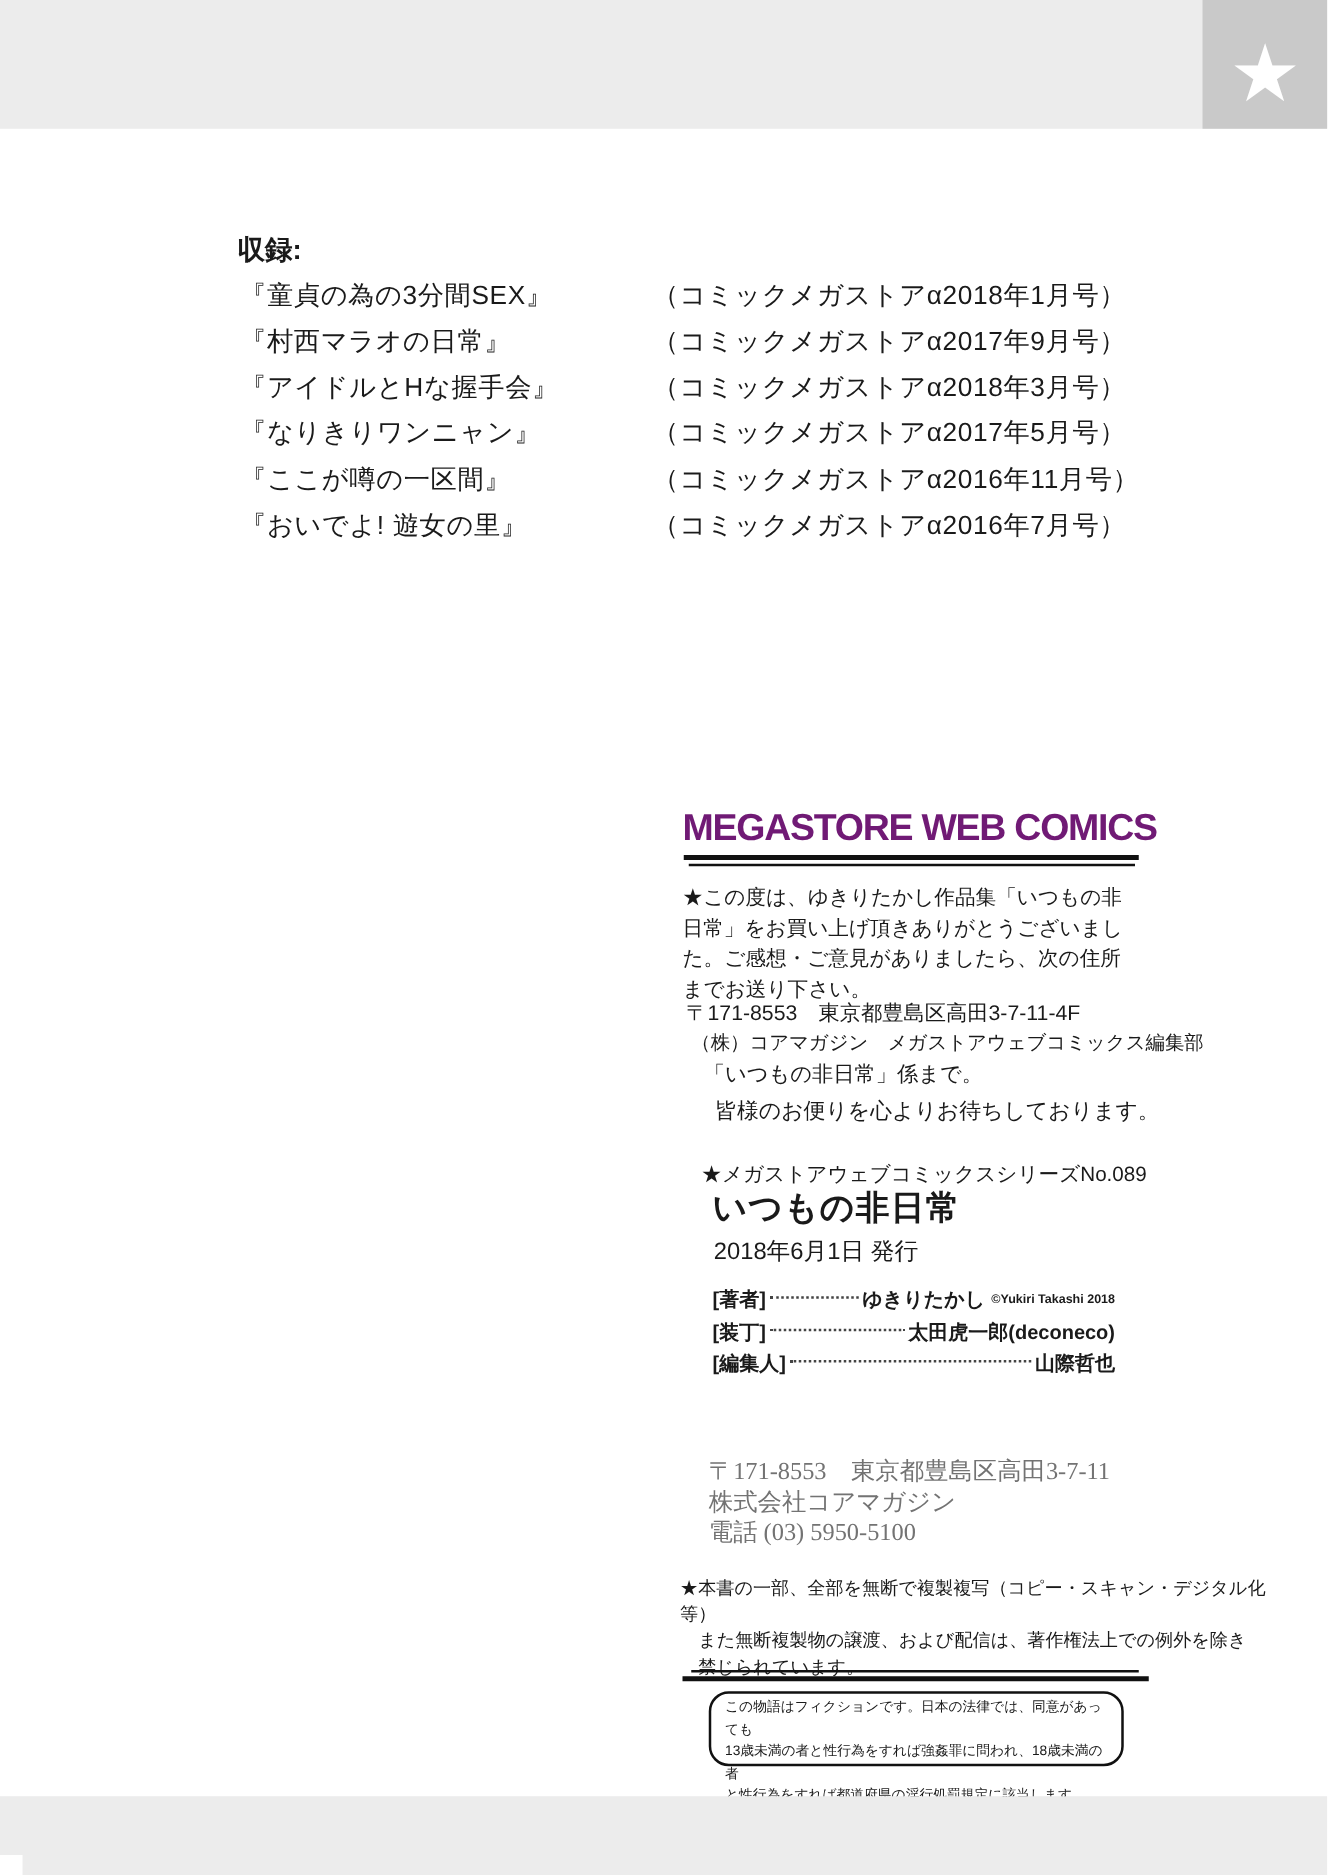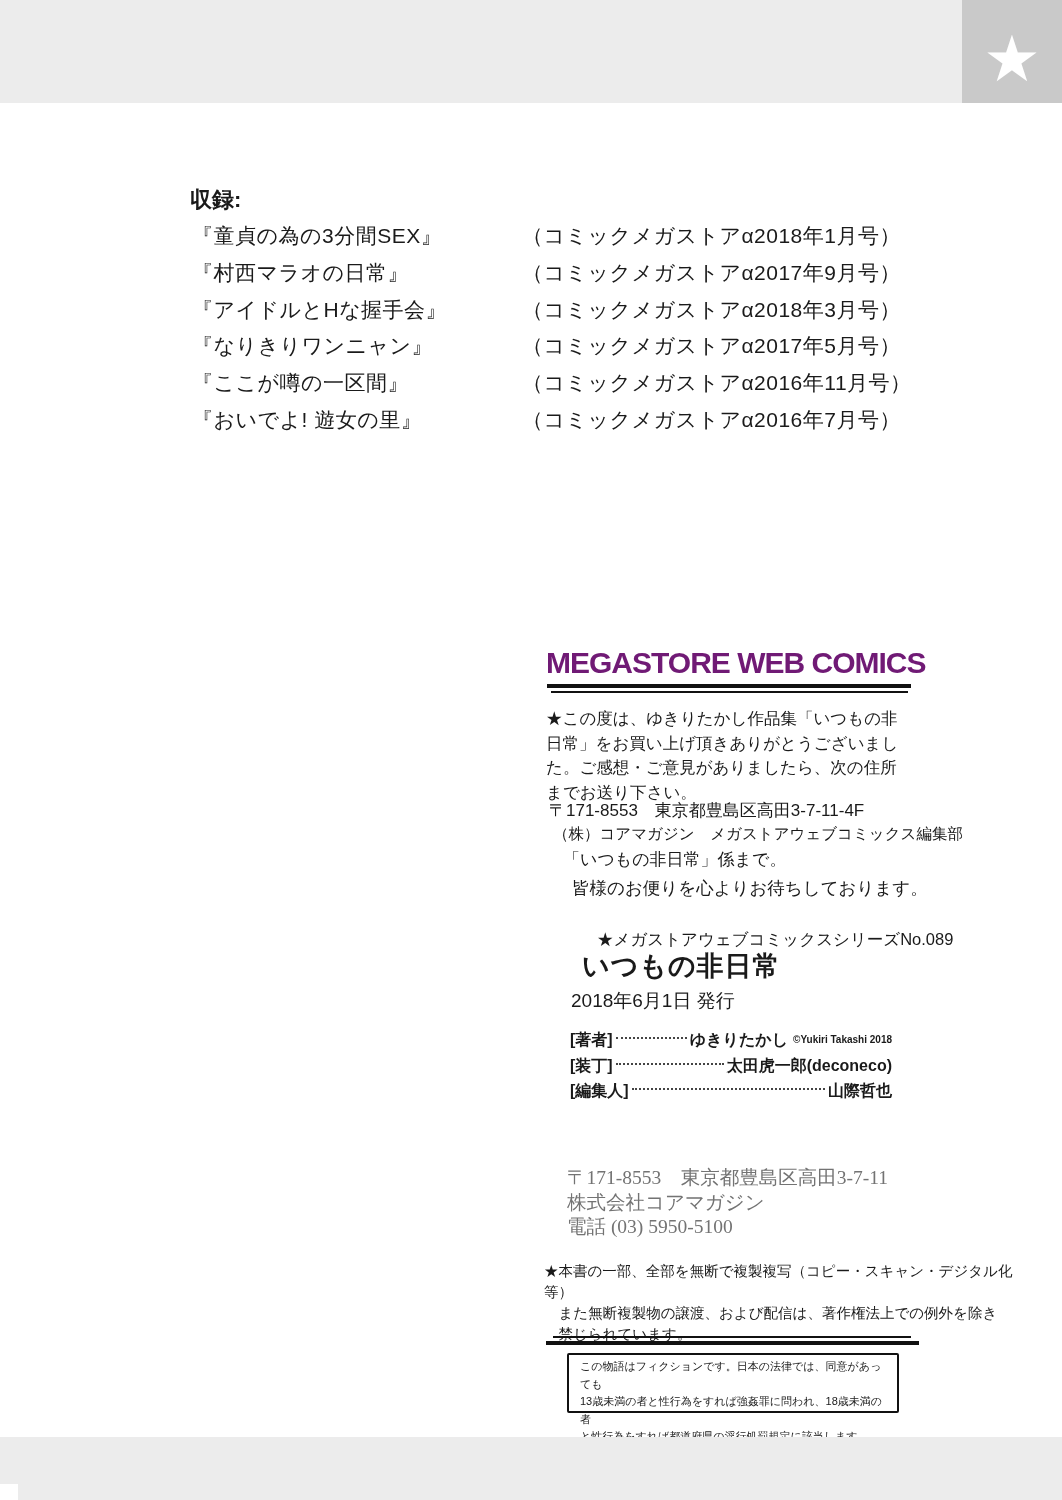--- a/index.html
+++ b/index.html
@@ -39,22 +39,22 @@
 
   .greeting{
     position:absolute;left:546px;top:706px;width:460px;
     font-size:16.5px;line-height:24.5px;white-space:pre-line;font-weight:500;
   }
   .addr1{position:absolute;left:549px;top:799px;font-size:17px;font-weight:500;white-space:nowrap;}
   .addr2{position:absolute;left:553px;top:824px;font-size:15.5px;font-weight:500;white-space:nowrap;}
   .addr3{position:absolute;left:563px;top:848px;font-size:17px;font-weight:500;white-space:nowrap;text-align:right;}
   .closing{position:absolute;left:572px;top:876px;font-size:17.5px;font-weight:500;white-space:nowrap;}
 
-  .series-line{position:absolute;left:561px;top:929px;font-size:16.5px;font-weight:500;white-space:nowrap;margin-left:36px;}
-  .book-title{position:absolute;left:570px;top:948px;font-size:27px;font-weight:800;letter-spacing:1px;white-space:nowrap;margin-left:12px;}
+  .series-line{position:absolute;left:561px;top:929px;font-size:16.5px;font-weight:500;white-space:nowrap;}
+  .book-title{position:absolute;left:570px;top:948px;font-size:27px;font-weight:800;letter-spacing:1px;white-space:nowrap;}
   .pub-date{position:absolute;left:571px;top:988px;font-size:19px;font-weight:500;white-space:nowrap;}
 
   .credits{position:absolute;left:570px;top:1028px;width:322px;}
   .credit-row{display:flex;align-items:center;height:25.5px;font-size:16px;font-weight:700;white-space:nowrap;}
   .credit-leader{flex:1;border-bottom:2px dotted #444;margin:0 3px 5px 3px;min-width:12px;}
   .credit-note{font-size:10px;margin-left:5px;padding-bottom:2px;letter-spacing:0;}
 
   .publisher-addr{
     position:absolute;left:567px;top:1166px;
     font-family:"Liberation Serif", serif;
@@ -63,21 +63,21 @@
 
   .copyright-notice{
     position:absolute;left:544px;top:1261px;width:480px;
     font-size:14.5px;line-height:21px;white-space:pre-line;font-weight:500;
   }
   .rule-c{left:553px;top:1336px;width:358px;height:2px;}
   .rule-d{left:546px;top:1341px;width:373px;height:4px;}
 
   .disclaimer-box{
     position:absolute;left:567px;top:1353px;width:332px;height:60px;
-    border:2px solid #111;border-radius:2px;box-sizing:border-box;
+    border:2px solid #111;border-radius:16px;box-sizing:border-box;
     padding:3px 11px;
     font-size:11px;line-height:17.5px;white-space:pre-line;font-weight:500;
   }
 </style>
 </head>
 <body>
 
 <div id="page">
 
   <div class="band-top"></div>

